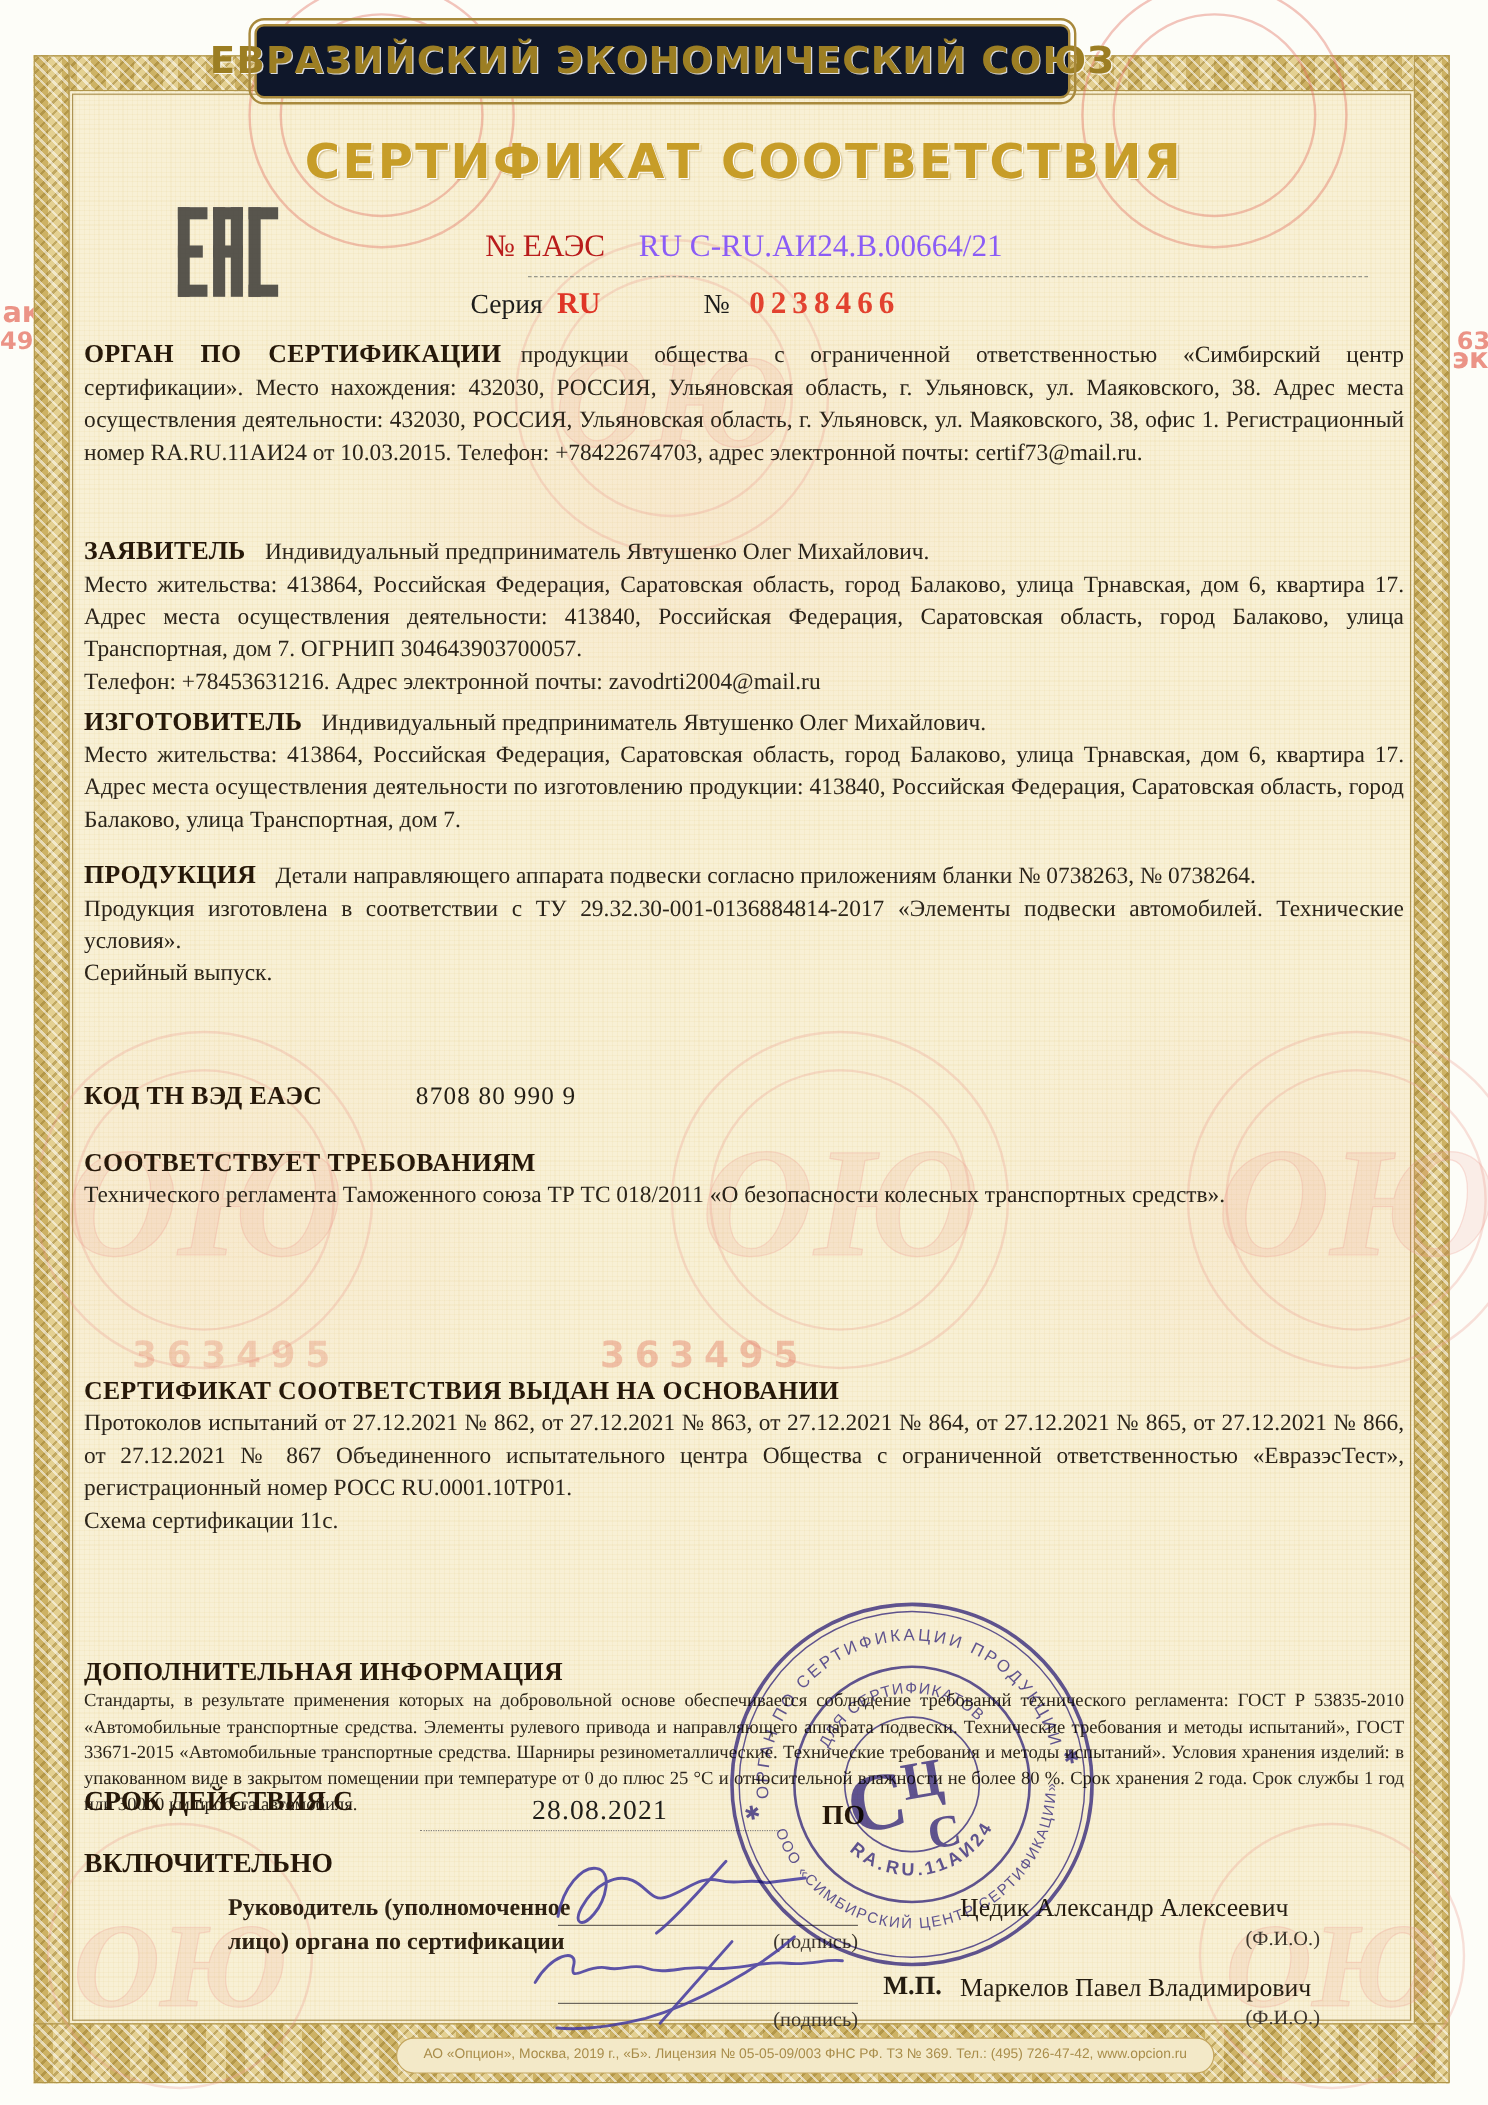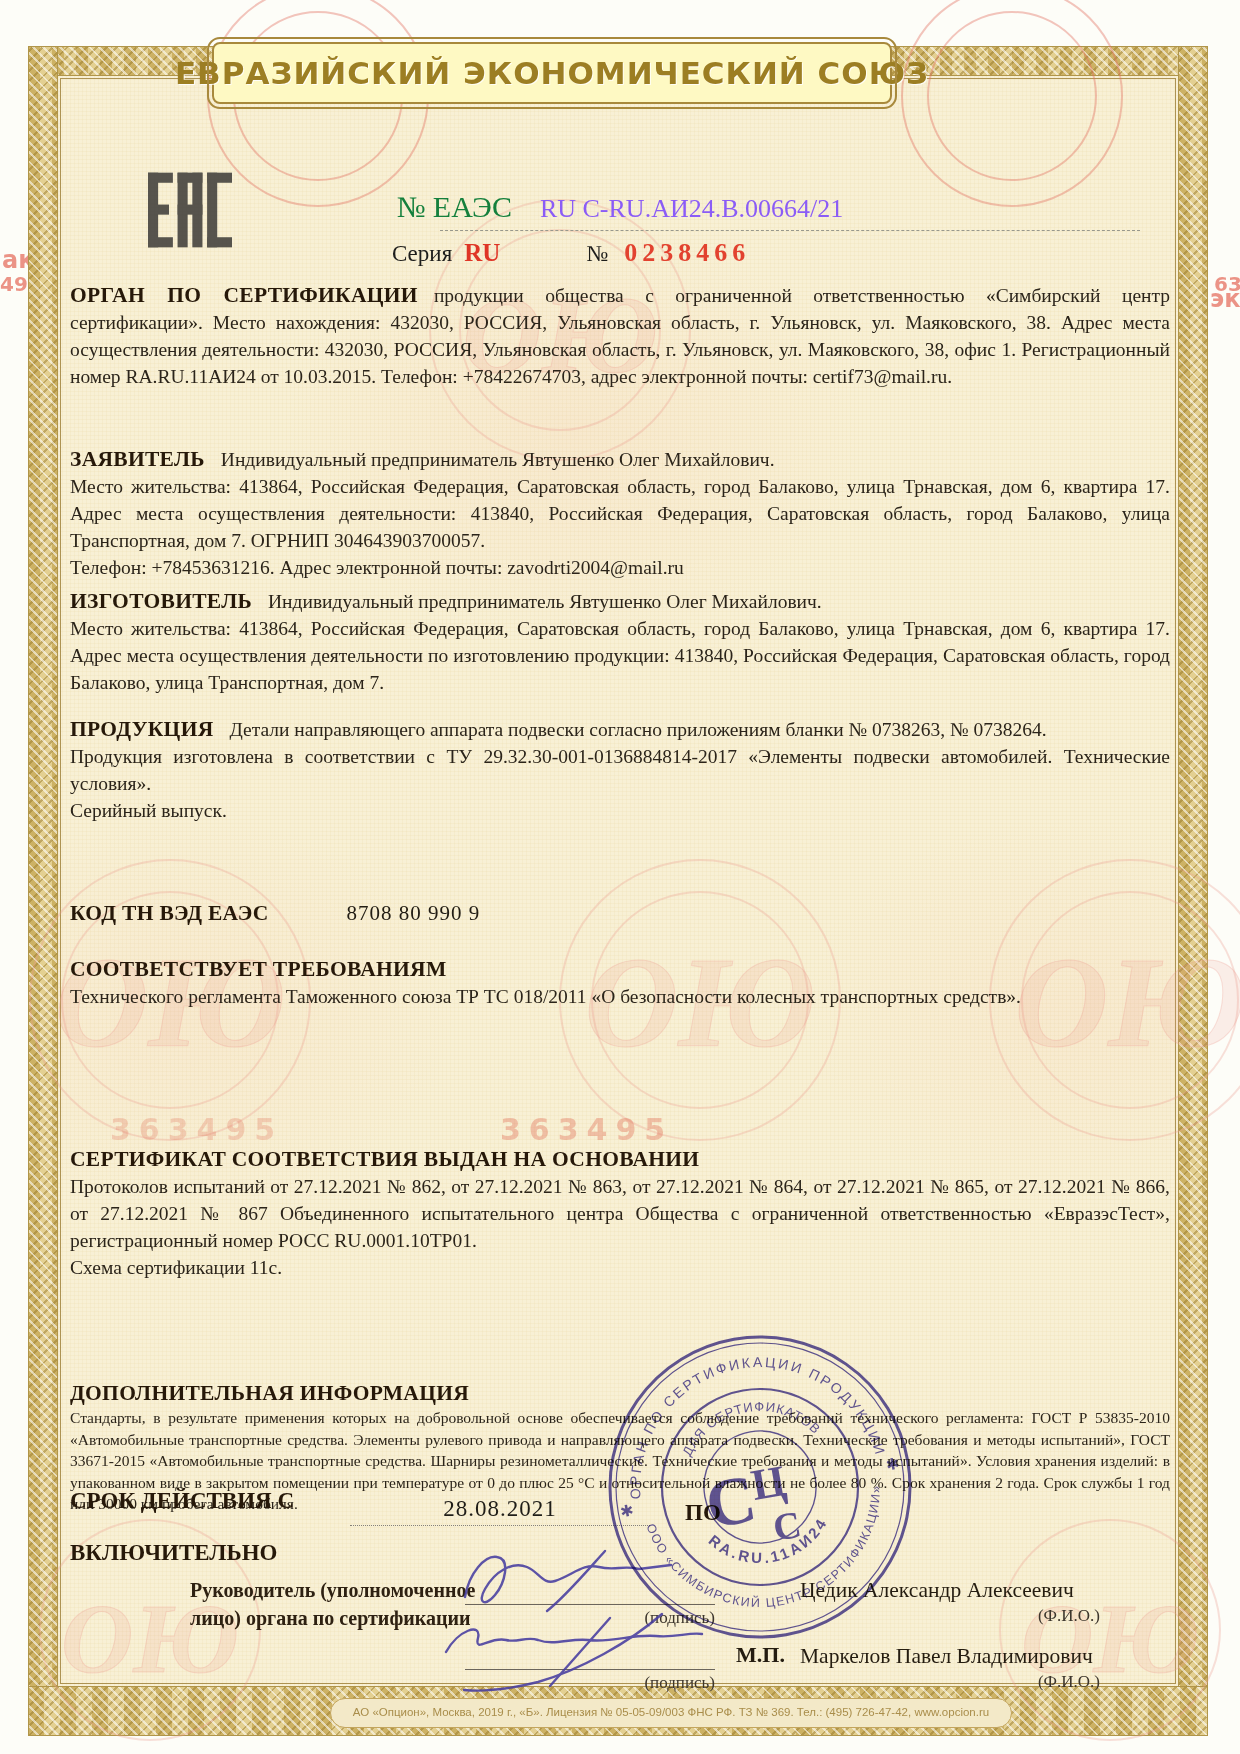--- a/index.html
+++ b/index.html
@@ -25,32 +25,32 @@
   .gb-left{left:28px;top:46px;width:30px;height:1690px;}
   .gb-right{left:1178px;top:46px;width:30px;height:1690px;}
   .gb-bottom{left:28px;top:1686px;width:1180px;height:50px;
     background-image:
       repeating-linear-gradient(45deg, rgba(255,255,255,.55) 0 2px, transparent 2px 7px),
       repeating-linear-gradient(-45deg, rgba(148,117,38,.45) 0 2px, transparent 2px 7px),
       repeating-linear-gradient(90deg, rgba(176,142,54,.30) 0 16px, rgba(236,220,166,.55) 16px 32px);}
   .frame-line{position:absolute;left:60px;top:78px;width:1114px;height:1604px;
     border:1.5px solid rgba(160,130,60,.85);z-index:2;pointer-events:none;}
   
-  .banner{position:absolute;left:212px;top:42px;width:676px;height:58px;z-index:5;
-    background:#fef9c3;border:2px solid #a8893c;outline:2px solid #a8893c;outline-offset:3px;
+  .banner{position:absolute;left:212px;top:20px;width:676px;height:58px;z-index:5;
+    background:#0f172a;border:2px solid #a8893c;outline:2px solid #a8893c;outline-offset:3px;
     border-radius:8px;display:flex;align-items:center;justify-content:center;}
   .banner span{font-family:"DejaVu Sans",sans-serif;font-weight:bold;font-size:31px;
     letter-spacing:1px;color:#9c7e23;text-shadow:1px 1px 0 rgba(255,255,255,.85);white-space:nowrap;}
   
   .doc-title{position:absolute;left:0;top:112px;width:1240px;text-align:center;z-index:4;
     font-family:"DejaVu Sans",sans-serif;font-weight:bold;font-size:40px;letter-spacing:2px;
     color:#c79d28;text-shadow:1px 1px 0 #fff, 2px 2px 1px rgba(150,110,20,.35);}
   
   .cert-line{position:absolute;left:0;top:190px;width:1240px;text-align:center;z-index:4;white-space:nowrap;}
-  .cert-line .lbl{font-size:30px;color:#15803d;margin-right:28px;}
+  .cert-line .lbl{font-size:26px;color:#b91c1c;margin-right:28px;}
   .cert-line .val{font-size:26px;color:#8b5cf6;}
   .cert-dash{position:absolute;left:440px;top:230px;width:700px;border-top:1px dashed #98988c;z-index:4;}
   .series-line{position:absolute;left:392px;top:238px;z-index:4;white-space:nowrap;text-align:center;}
   .series-line .s-lbl{font-size:23px;color:#1d1d1b;}
   .series-line .s-val{font-size:25px;font-weight:bold;color:#df3526;margin-left:12px;}
   .series-line .n-lbl{font-size:23px;color:#1d1d1b;margin-left:86px;}
   .series-line .n-val{font-size:26px;font-weight:bold;color:#e2422f;letter-spacing:5px;margin-left:16px;}
   
   .eac{position:absolute;left:148px;top:166px;z-index:4;}
   .sr-only{position:absolute;width:1px;height:1px;overflow:hidden;clip:rect(0 0 0 0);}
@@ -150,20 +150,21 @@
         <rect x="57" y="0" width="13" height="96"></rect>
       <rect x="38" y="0" width="32" height="13"></rect>
         <rect x="38" y="41" width="32" height="13"></rect>
       <rect x="76" y="0" width="13" height="96"></rect>
         <rect x="76" y="0" width="32" height="13"></rect>
       <rect x="76" y="83" width="32" height="13"></rect>
     </g>
   </svg>
   <span class="sr-only">ЕАС</span>
 
+  <div class="doc-title">СЕРТИФИКАТ СООТВЕТСТВИЯ</div>
 
   <div class="cert-line">
     <span class="lbl">№ ЕАЭС</span><span class="val">RU C-RU.АИ24.B.00664/21</span>
   </div>
   <div class="cert-dash"></div>
 
   <div class="series-line">
     <span class="s-lbl">Серия</span><span class="s-val">RU</span><span class="n-lbl">№</span><span class="n-val">0238466</span>
   </div>
 

